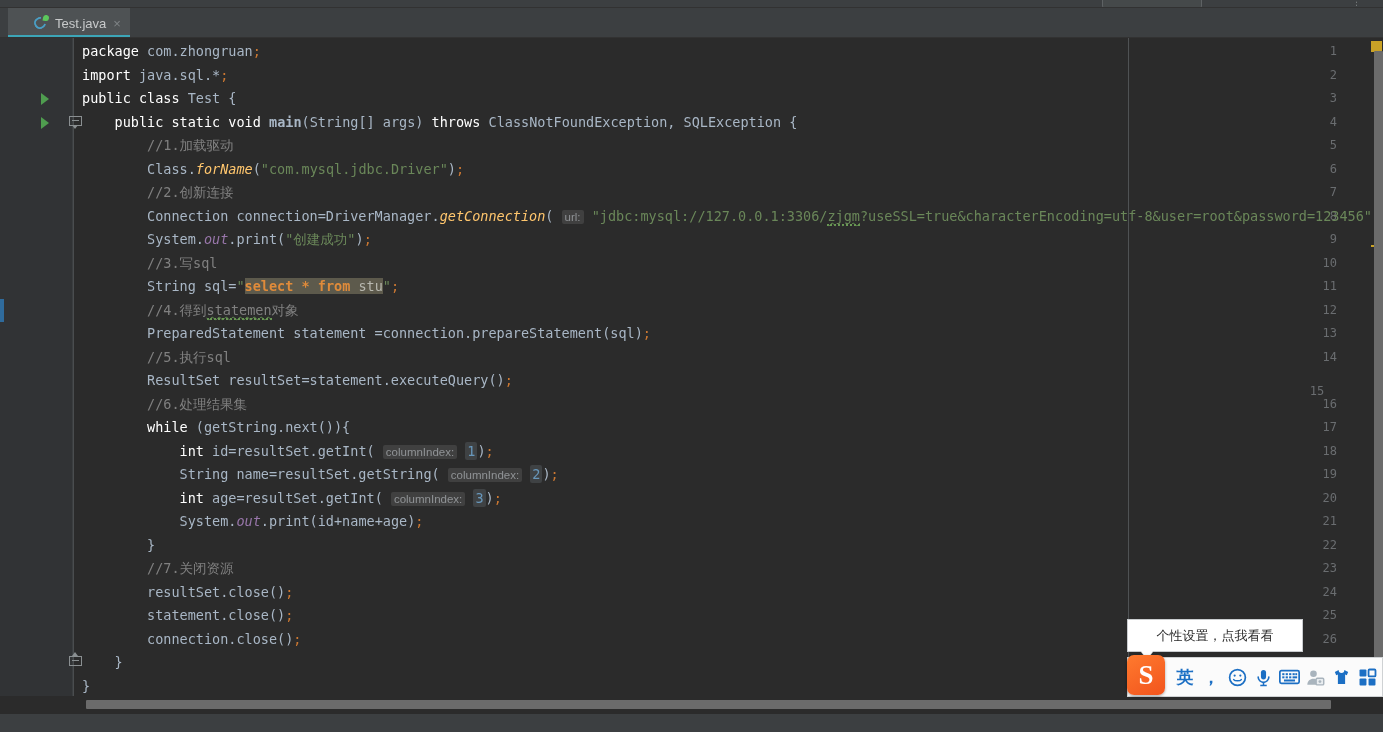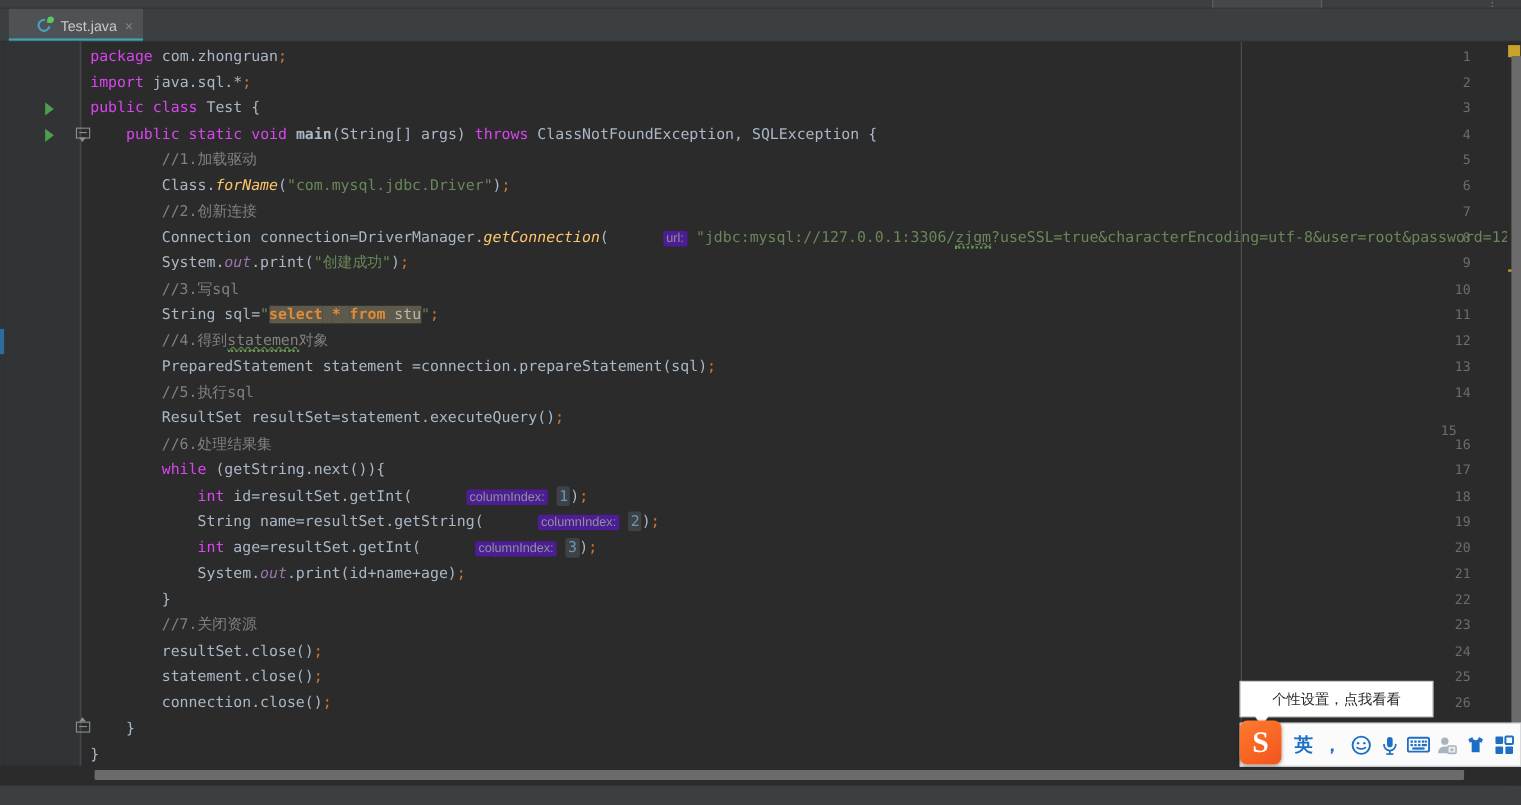--- a/index.html
+++ b/index.html
@@ -81,31 +81,31 @@
     font-family:"DejaVu Sans Mono","Liberation Mono",monospace;
     font-size:13.5px;
   }
   .cline{
     position:absolute;left:0;white-space:pre;height:23.5px;line-height:23.5px;
     color:#a9b7c6;
   }
   .right-margin{position:absolute;left:1046px;top:0;width:1px;height:100%;background:#4f5254;}
 
   
-  .kw{color:#d946ef;}
+  .kw{color:#ffffff;}
   .str{color:#6a8759;}
   .cmt{color:#808080;}
   .num{color:#6897bb;}
   .fld{color:#9876aa;font-style:italic;}
   .mth{color:#ffc66d;font-style:italic;}
   .pln{color:#a9b7c6;}
   .sc{color:#cc7832;}
   .hint{
-    background:#4c1d95;color:#909396;border-radius:2px;padding:1px 3px;
-    font-size:11.5px;font-family:"Liberation Sans",sans-serif;margin-left:41px;
+    background:#404040;color:#909396;border-radius:2px;padding:1px 3px;
+    font-size:11.5px;font-family:"Liberation Sans",sans-serif;
   }
   .hintv{background:#3f4244;border-radius:2px;padding:1px 2px;}
   .selkw{background:#5d5a4c;color:#e08b3a;font-weight:bold;}
   .selpl{background:#5d5a4c;color:#b8b8b0;}
   .typo{
     border-bottom:2px dotted #6a9955;
     text-decoration:underline;text-decoration-style:wavy;
     text-decoration-color:#5e8b4c;text-decoration-thickness:1px;
   }
 

